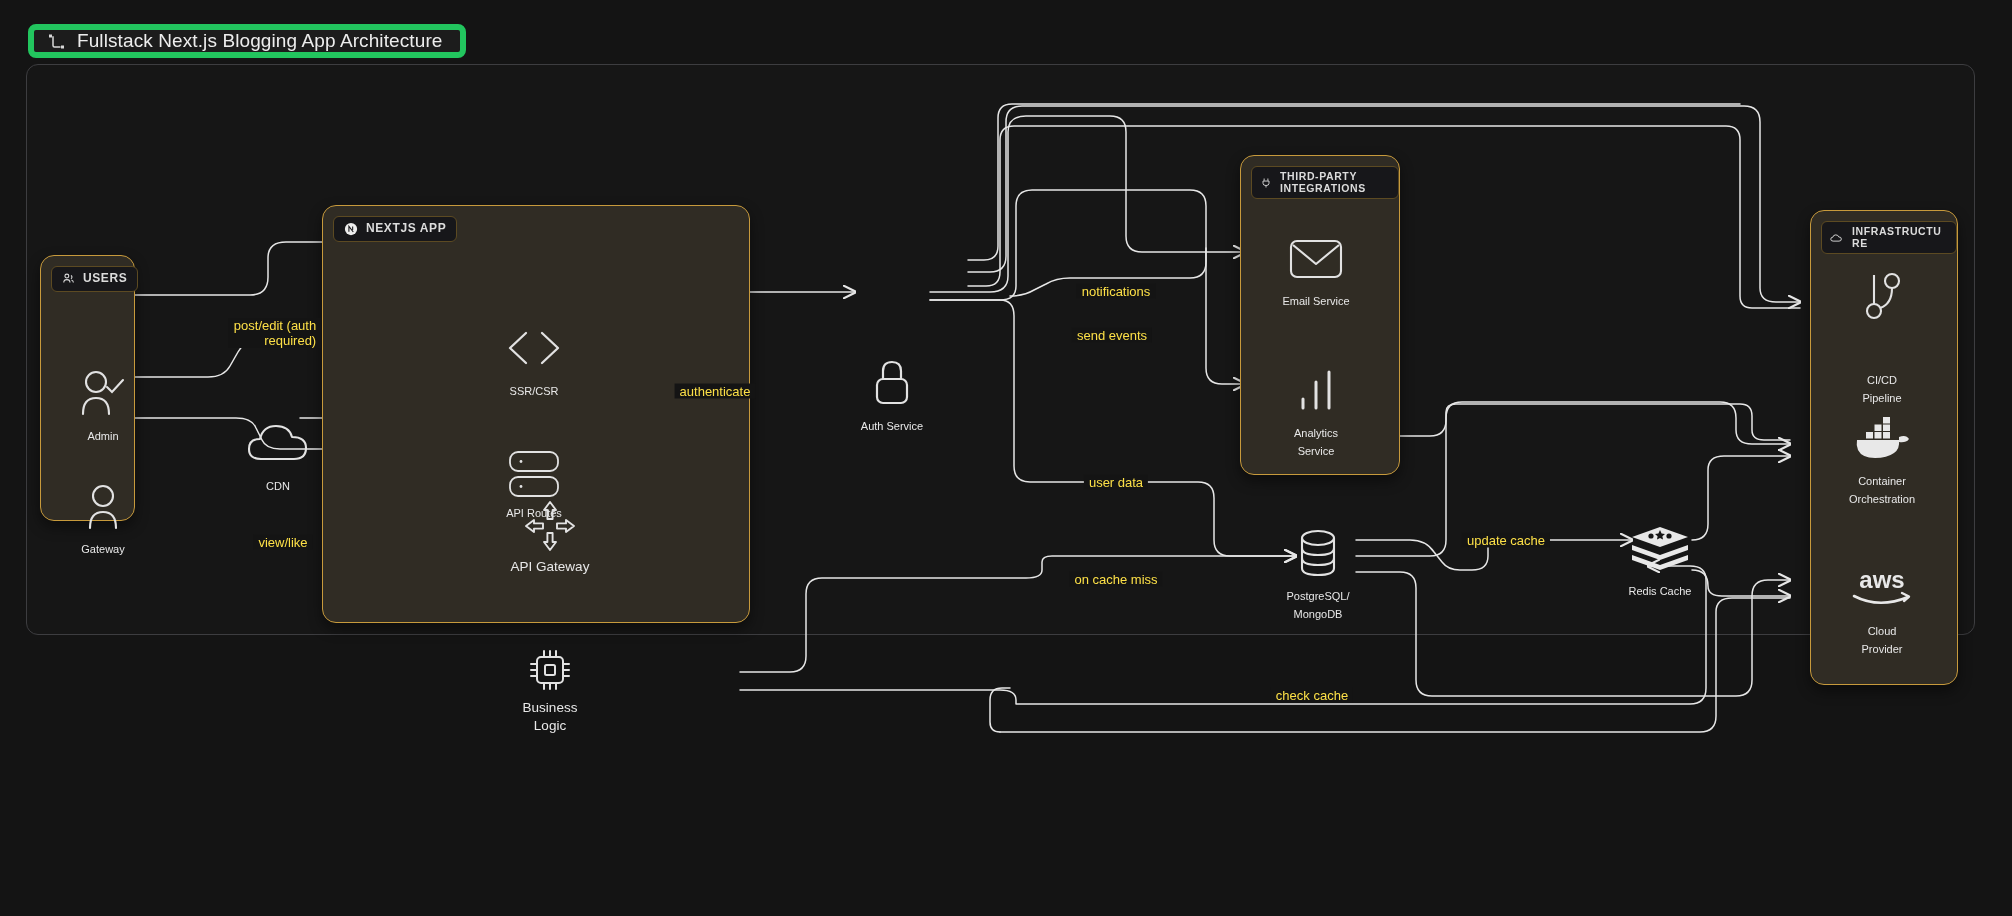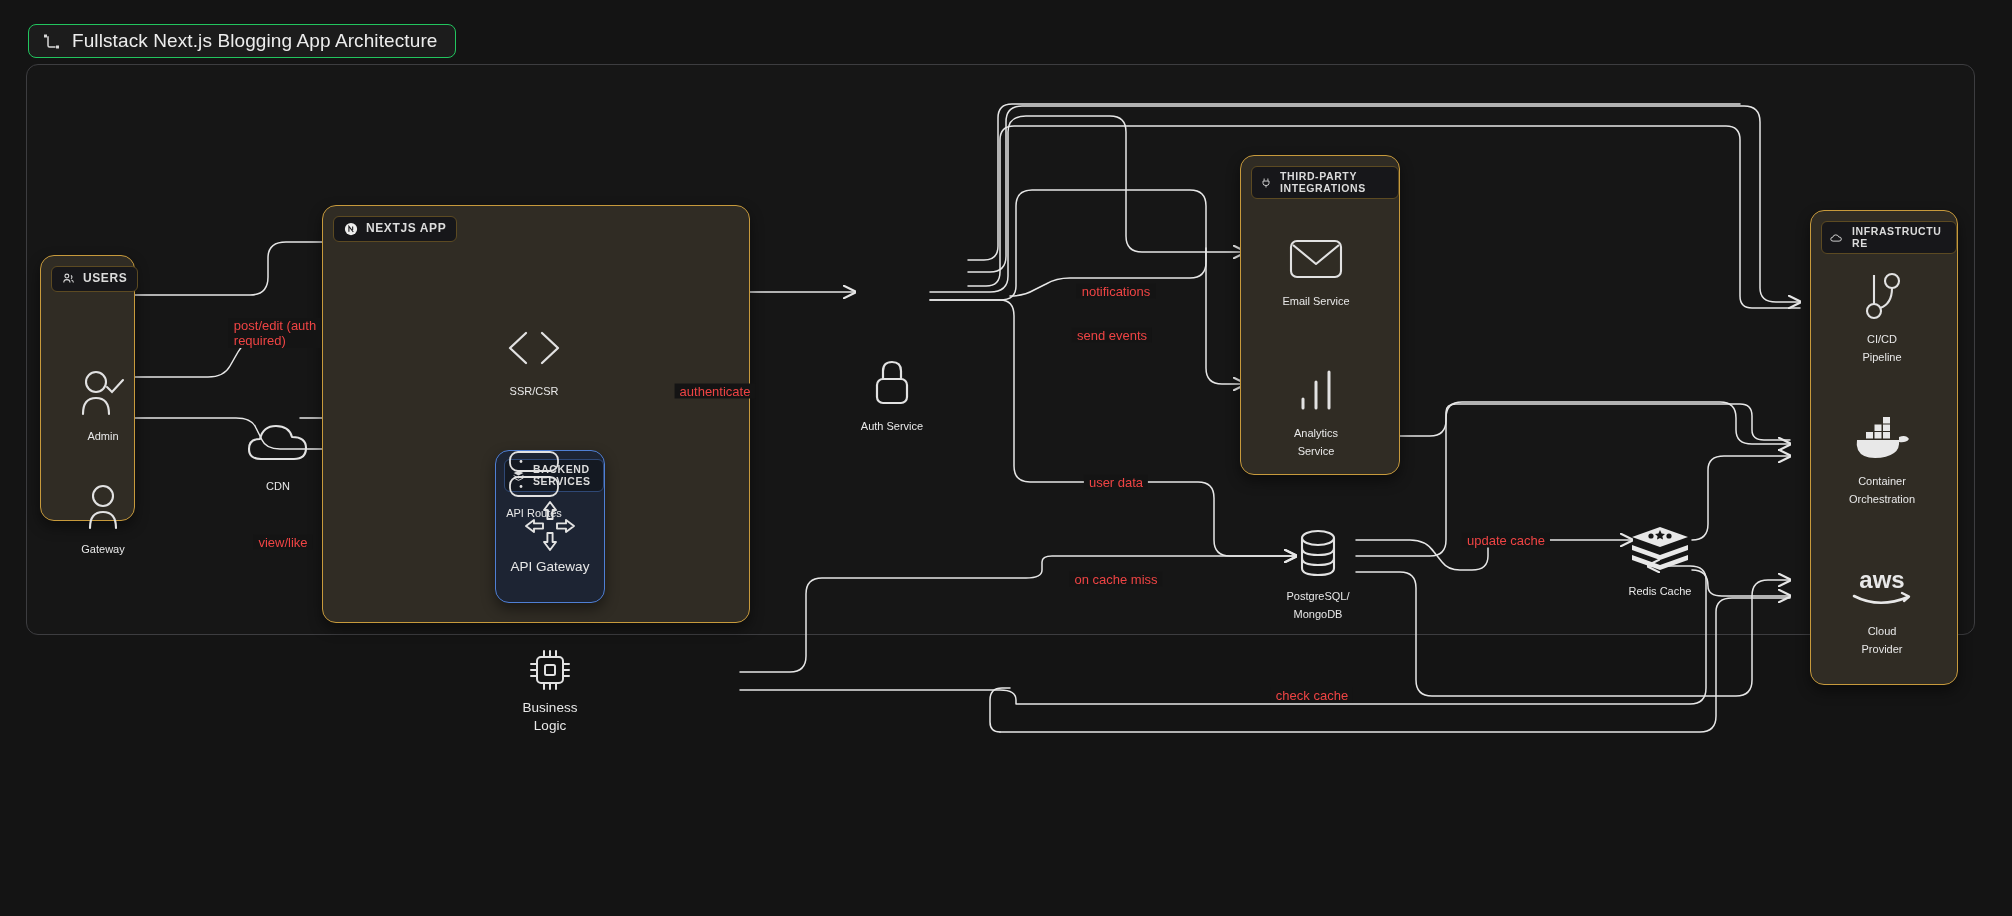--- a/index.html
+++ b/index.html
@@ -21,21 +21,21 @@
   #title-chip {
     position: absolute;
     left: 28px;
     top: 24px;
     height: 34px;
     display: flex;
     align-items: center;
     gap: 12px;
     padding: 0 18px 0 14px;
     background: #1c1c1c;
-    border: 1px solid #22c55e;
+    border: 6px solid #22c55e;
     border-radius: 8px;
     box-sizing: border-box;
   }
   #title-chip .t-label {
     color: #ededed;
     font-size: 19px;
     letter-spacing: .1px;
     white-space: nowrap;
   }
   
@@ -112,27 +112,27 @@
     color: #e8e8e8;
     font-size: 11px;
     text-align: center;
     line-height: 18px;
     white-space: pre-line;
   }
   
   .edge-label {
     position: absolute;
     transform: translate(-50%, -50%);
-    color: #ef4444;
+    color: #fde047;
     font-size: 13px;
     background: #141414;
     padding: 0 5px;
     white-space: nowrap;
     line-height: 15px;
-    text-align: left;
+    text-align: right;
   }
   .edge-label.two { white-space: pre-line; }
   svg { display:block; }
 </style>
 </head>
 <body>
 
 <div id="root">
 
   <div id="title-chip">
@@ -238,33 +238,20 @@
         <svg width="14" height="14" viewBox="0 0 16 16">
           <circle cx="8" cy="8" r="7" fill="#ededed"></circle>
           <path d="M5.6 11 L5.6 5 L10.6 11.4" fill="none" stroke="#17171a" stroke-width="1.2"></path>
           <path d="M9.9 5 L9.9 9.2" stroke="#17171a" stroke-width="1.2"></path>
         </svg>
       </span>
       <span class="g-text">NEXTJS APP</span>
     </div>
   </div>
 
-  <div class="group blue" style="left:495px; top:450px; width:110px; height:153px;">
-    <div class="group-badge" style="left:8px; top:8px; padding:4px 7px;">
-      <span>
-        <svg width="13" height="13" viewBox="0 0 16 16" fill="none" stroke="#dcdcdc" stroke-width="1.2">
-          <path d="M8 2 L14 5 L8 8 L2 5 Z" fill="#dcdcdc" stroke="none"></path>
-          <path d="M2 8 L8 11 L14 8"></path>
-          <path d="M2 11 L8 14 L14 11"></path>
-        </svg>
-      </span>
-      <span class="g-text" style="font-size:10.5px; line-height:11.5px;">BACKEND
-SERVICES</span>
-    </div>
-  </div>
 
   <div class="group" style="left:1240px; top:155px; width:160px; height:320px;">
     <div class="group-badge" style="padding:4px 8px;">
       <span>
         <svg width="12" height="12" viewBox="0 0 16 16" fill="none" stroke="#dcdcdc" stroke-width="1.2">
           <path d="M5.5 2 L5.5 5 M10.5 2 L10.5 5"></path>
           <path d="M4 5.4 L12 5.4 L12 8.4 Q12 11.4 8 11.4 Q4 11.4 4 8.4 Z"></path>
           <path d="M8 11.4 L8 14"></path>
         </svg>
       </span>
@@ -416,21 +403,21 @@
         <path d="M3 21 L31 31 L59 21 L59 26 L31 36 L3 26 Z"></path>
         <path d="M3 31 L31 41 L59 31 L59 36 L31 46 L3 36 Z"></path>
         <circle cx="22" cy="12" r="2.6" fill="#161616"></circle>
         <circle cx="40" cy="12" r="2.6" fill="#161616"></circle>
         <path d="M31 6 L32.6 9.4 L36 10 L33.4 12.2 L34 15.6 L31 14 L28 15.6 L28.6 12.2 L26 10 L29.4 9.4 Z" fill="#161616"></path>
       </svg>
     </div>
     <div class="n-label">Redis Cache</div>
   </div>
 
-  <div class="node" style="left:1882px; top:268px;">
+  <div class="node" style="left:1882px; top:268px;gap:41px;">
     <div class="n-icon">
       <svg width="46" height="52" viewBox="0 0 46 52" fill="none" stroke="#e2e2e2" stroke-width="2.1">
         <circle cx="15" cy="41" r="7"></circle>
         <circle cx="33" cy="11" r="7"></circle>
         <path d="M15 5 L15 34"></path>
         <path d="M33 18 Q33 34 21 38"></path>
       </svg>
     </div>
     <div class="n-label">CI/CD
 Pipeline</div>

